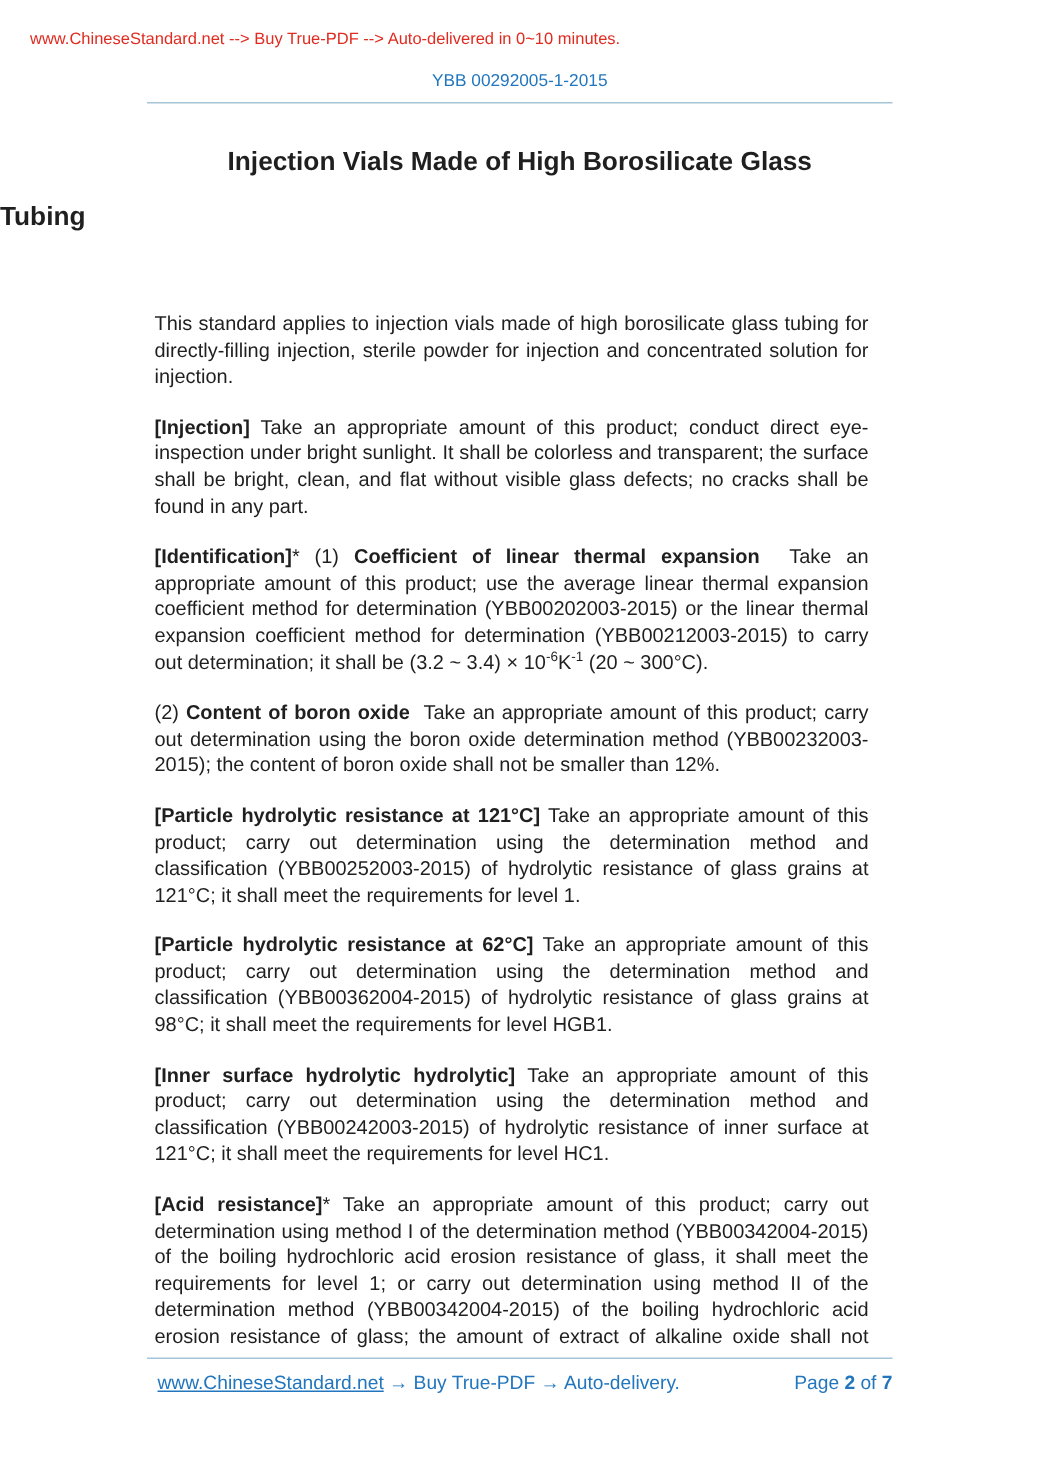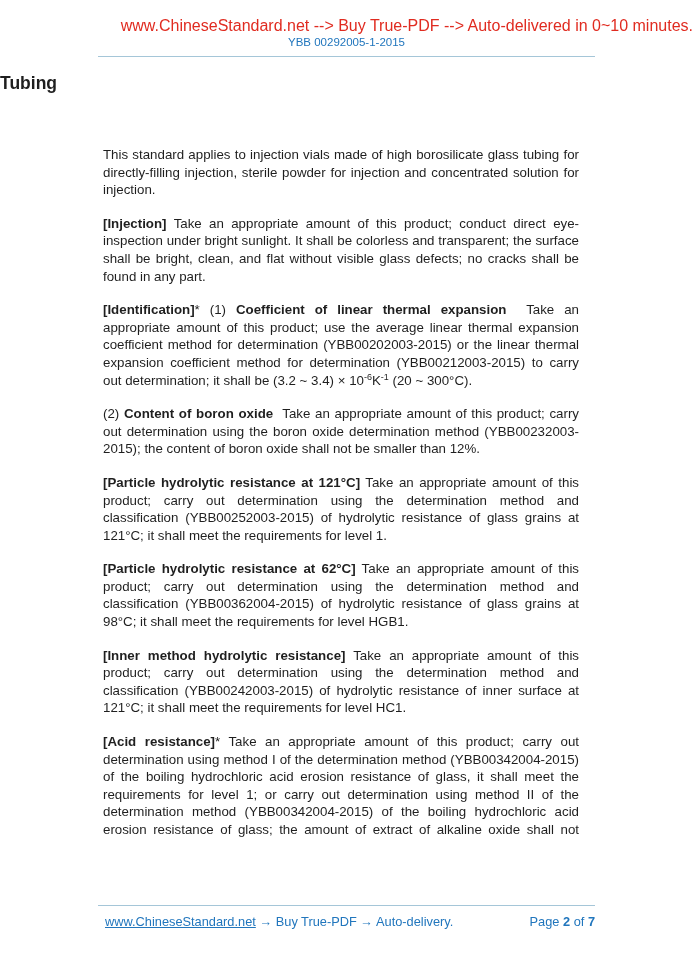--- a/index.html
+++ b/index.html
@@ -4,22 +4,22 @@
 <style>
   :root{
     --red:#e02b20;
     --blue:#2176bd;
     --rule:#a5c6d8;
     --text:#1f1f1f;
   }
   html,body{margin:0;padding:0;background:#ffffff;}
   body{font-family:"Liberation Sans", sans-serif;color:var(--text);}
   .page{position:relative;width:693px;height:980px;background:#ffffff;overflow:hidden;}
-  .promo{padding-top:17px;text-align:right;color:var(--red);font-size:16px;line-height:18px;}
-  .docnum{text-align:center;color:var(--blue);font-size:11.5px;line-height:13px;margin-top:1px;}
+  .promo{padding-top:17px;text-align:left;color:var(--red);font-size:11px;line-height:18px;padding-left:20px;}
+  .docnum{text-align:center;color:var(--blue);font-size:11.5px;line-height:13px;margin-top:13px;}
   .rule{border:none;border-top:1px solid var(--rule);margin:7px 98px 0 98px;}
   .title-line-1{margin-top:27px;text-align:center;font-weight:bold;font-size:17.5px;line-height:22px;}
   .title-line-2{margin-top:15px;text-align:left;font-weight:bold;font-size:17.5px;line-height:22px;}
   .doc-body{margin:52px 114px 0 103px;font-size:13.3px;line-height:17.6px;text-align:justify;}
   .para{margin:0 0 16px 0;}
   .para:last-child{margin-bottom:0;}
   .bold{font-weight:bold;}
   sup{font-size:9px;line-height:0;vertical-align:super;}
   .justify-last{text-align-last:justify;}
   .footer{position:absolute;left:98px;right:98px;top:905px;}
@@ -31,30 +31,31 @@
 </style>
 </head>
 <body>
 
 <div class="page">
 
   <div class="promo">www.ChineseStandard.net --&gt; Buy True-PDF --&gt; Auto-delivered in 0~10 minutes.</div>
   <div class="docnum">YBB 00292005-1-2015</div>
   <hr class="rule">
 
+  <div class="title-line-1">Injection Vials Made of High Borosilicate Glass</div>
   <div class="title-line-2">Tubing</div>
 
   <div class="doc-body">
       <p class="para"><span>This standard applies to injection vials made of high borosilicate glass tubing for directly-filling injection, sterile powder for injection and concentrated solution for injection.</span></p>
       <p class="para"><span class="bold">[Injection]</span><span> Take an appropriate amount of this product; conduct direct eye-inspection under bright sunlight. It shall be colorless and transparent; the surface shall be bright, clean, and flat without visible glass defects; no cracks shall be found in any part.</span></p>
       <p class="para"><span class="bold">[Identification]</span><span>* (1) </span><span class="bold">Coefficient of linear thermal expansion</span><span>&nbsp; Take an appropriate amount of this product; use the average linear thermal expansion coefficient method for determination (YBB00202003-2015) or the linear thermal expansion coefficient method for determination (YBB00212003-2015) to carry out determination; it shall be (3.2 ~ 3.4) × 10</span><sup>-6</sup><span>K</span><sup>-1</sup><span> (20 ~ 300°C).</span></p>
       <p class="para"><span>(2) </span><span class="bold">Content of boron oxide</span><span>&nbsp; Take an appropriate amount of this product; carry out determination using the boron oxide determination method (YBB00232003-2015); the content of boron oxide shall not be smaller than 12%.</span></p>
       <p class="para"><span class="bold">[Particle hydrolytic resistance at 121°C]</span><span> Take an appropriate amount of this product; carry out determination using the determination method and classification (YBB00252003-2015) of hydrolytic resistance of glass grains at 121°C; it shall meet the requirements for level 1.</span></p>
       <p class="para"><span class="bold">[Particle hydrolytic resistance at 62°C]</span><span> Take an appropriate amount of this product; carry out determination using the determination method and classification (YBB00362004-2015) of hydrolytic resistance of glass grains at 98°C; it shall meet the requirements for level HGB1.</span></p>
-      <p class="para"><span class="bold">[Inner method hydrolytic resistance]</span><span> Take an appropriate amount of this product; carry out determination using the determination method and classification (YBB00242003-2015) of hydrolytic resistance of inner surface at 121°C; it shall meet the requirements for level HC1.</span></p>
+      <p class="para"><span class="bold">[Inner surface hydrolytic hydrolytic]</span><span> Take an appropriate amount of this product; carry out determination using the determination method and classification (YBB00242003-2015) of hydrolytic resistance of inner surface at 121°C; it shall meet the requirements for level HC1.</span></p>
       <p class="para justify-last"><span class="bold">[Acid resistance]</span><span>* Take an appropriate amount of this product; carry out determination using method I of the determination method (YBB00342004-2015) of the boiling hydrochloric acid erosion resistance of glass, it shall meet the requirements for level 1; or carry out determination using method II of the determination method (YBB00342004-2015) of the boiling hydrochloric acid erosion resistance of glass; the amount of extract of alkaline oxide shall not</span></p>
     </div>
 
   <div class="footer">
     <hr class="footer-rule">
     <div class="footer-row">
       <div class="footer-left">
         <span class="footer-link">www.ChineseStandard.net</span>
         <span>→ Buy True-PDF → Auto-delivery.</span>
       </div>

